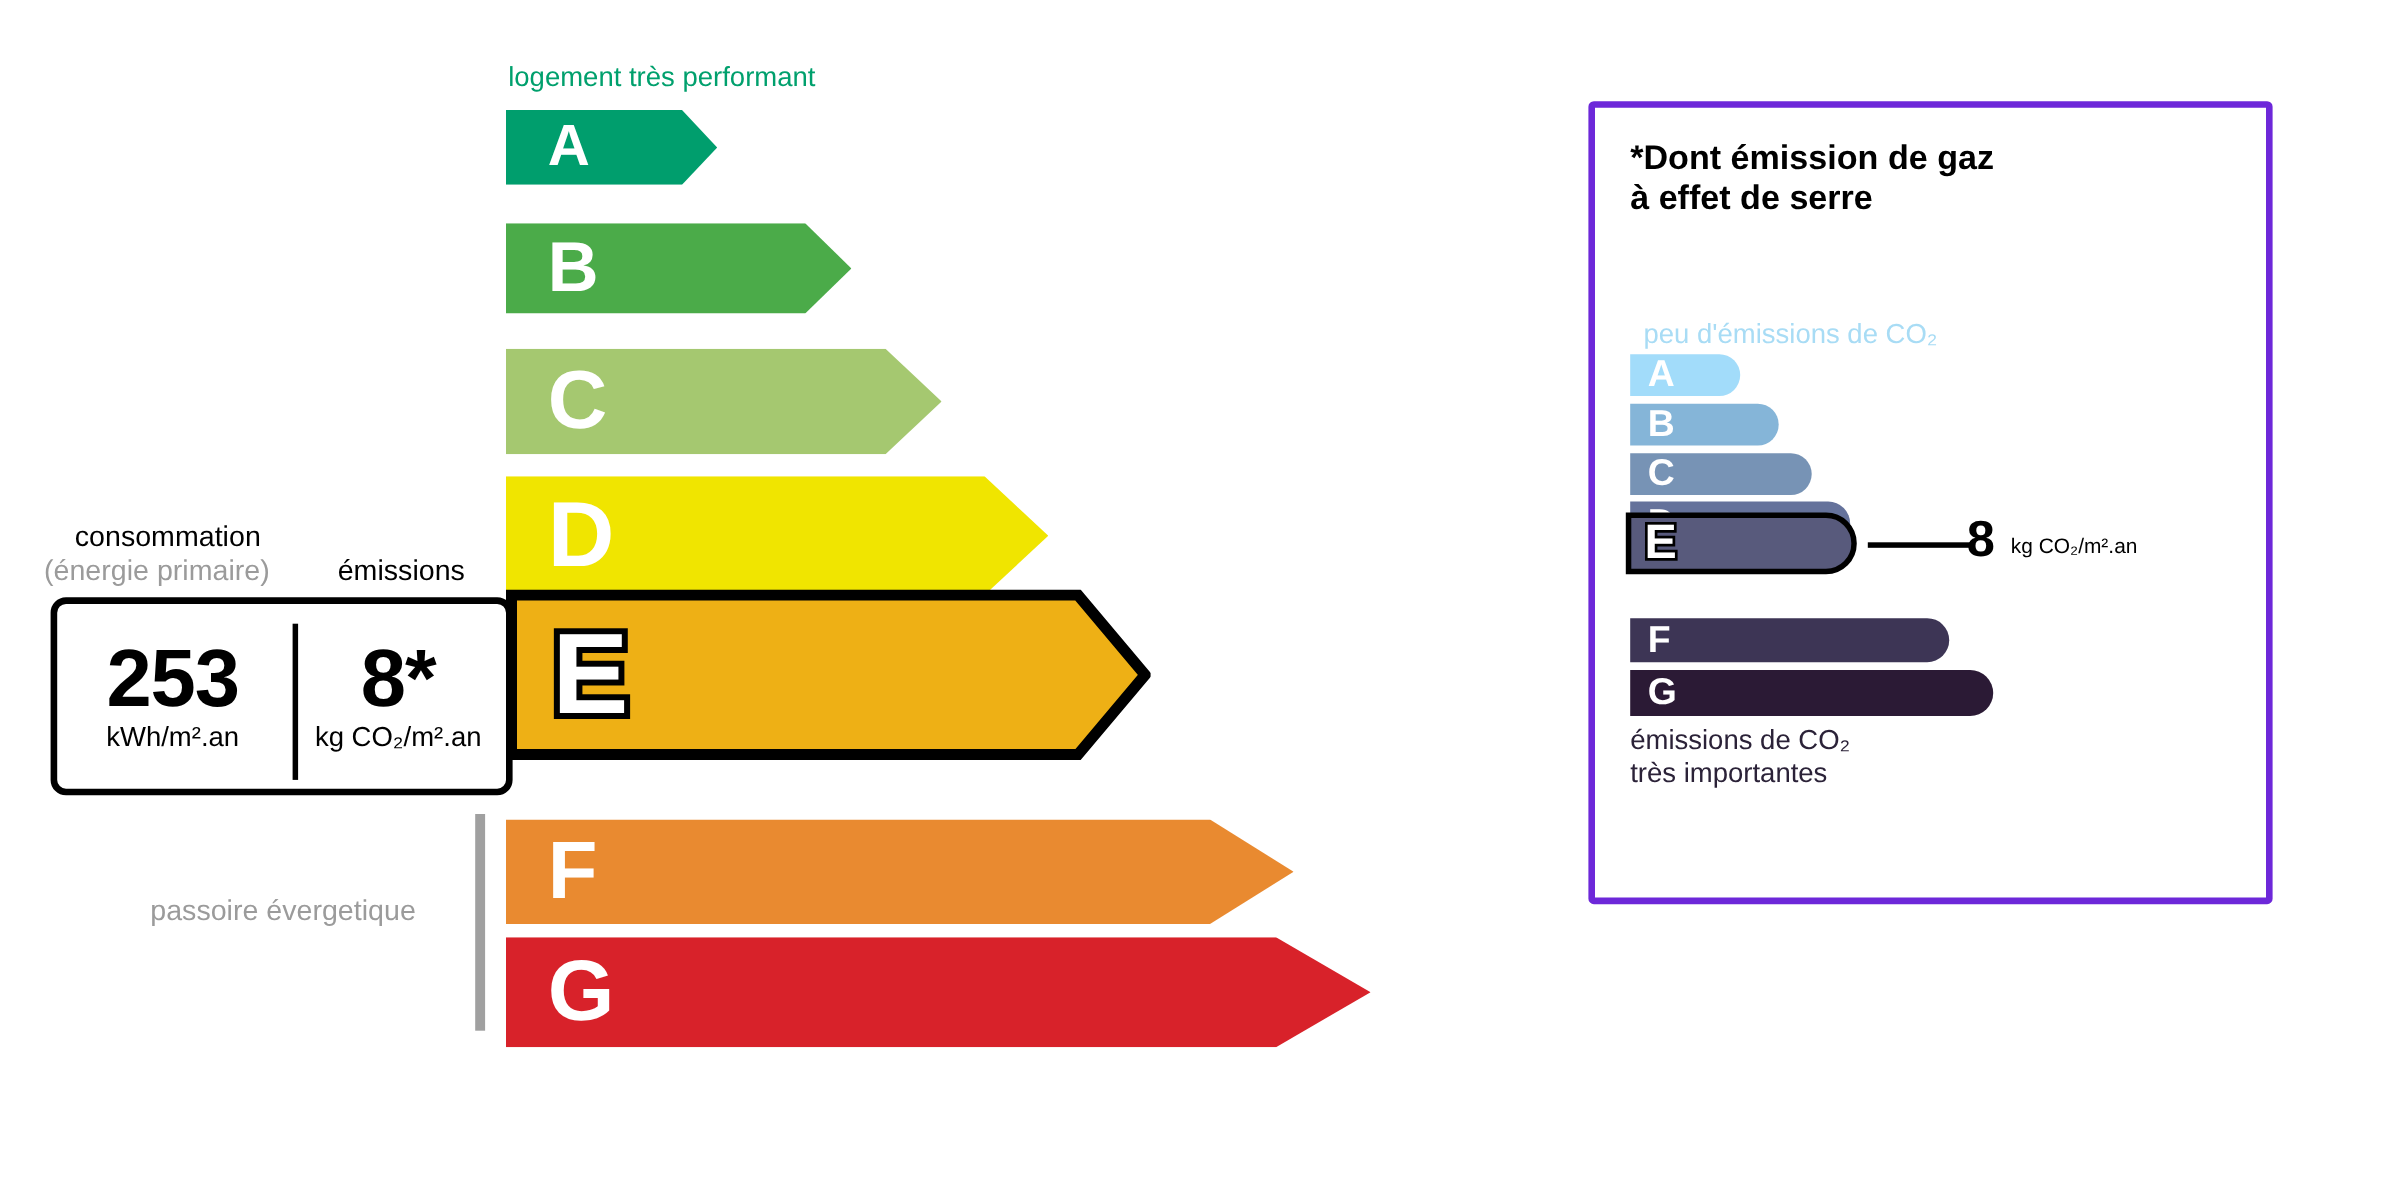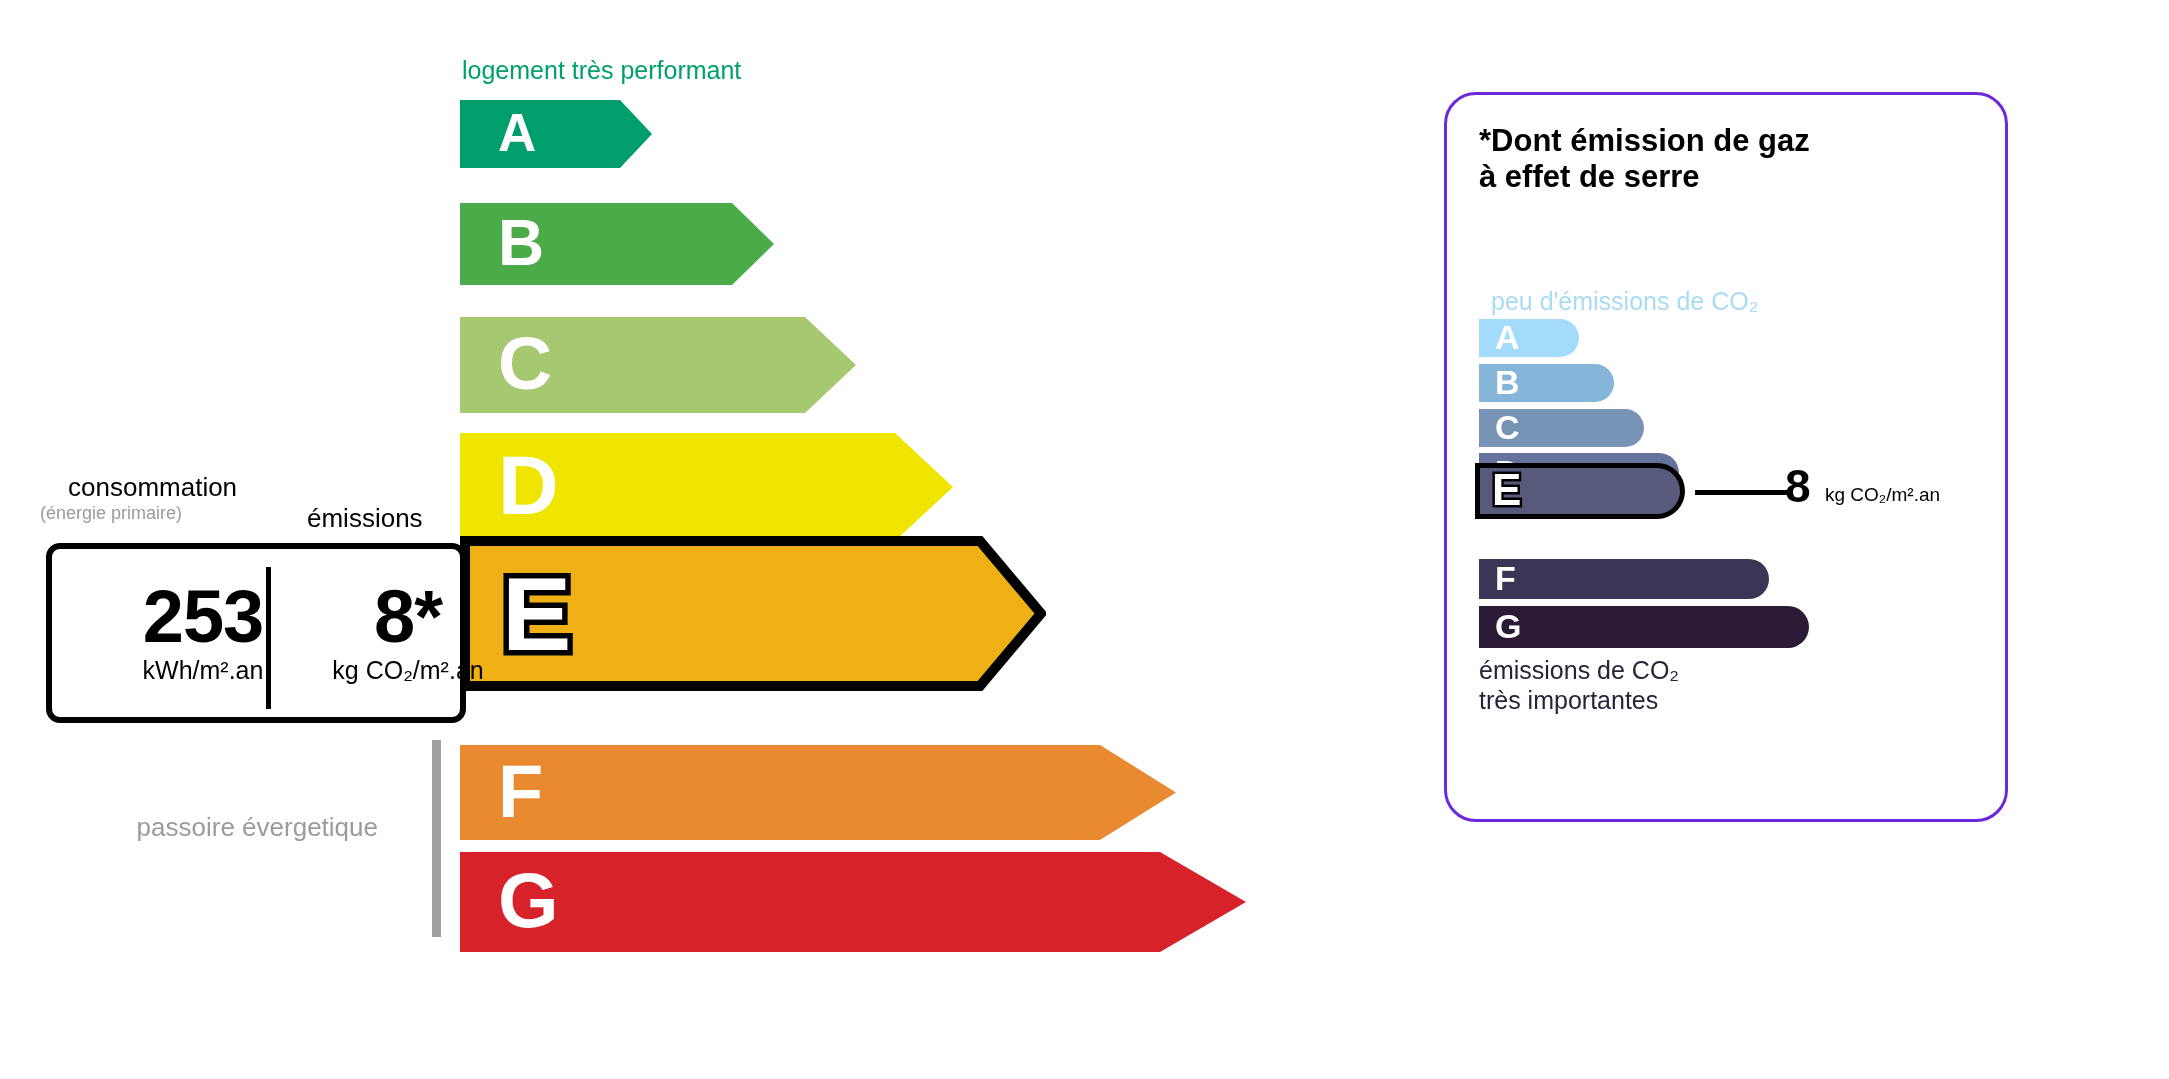--- a/index.html
+++ b/index.html
@@ -78,21 +78,20 @@
     z-index: 6;
   }
   .value-cell {
     position: absolute;
     top: 0;
     height: 100%;
     display: flex;
     flex-direction: column;
     align-items: center;
     justify-content: center;
-    margin-left: 46px;
   }
   .value-num {
     font-size: 74px;
     font-weight: bold;
     line-height: 0.96;
     color: #000;
     letter-spacing: -1px;
   }
   .value-unit {
     font-size: 25px;
@@ -114,21 +113,21 @@
     left: 68px;
     top: 472px;
     font-size: 26px;
     color: #000;
     white-space: nowrap;
   }
   .label-energie-primaire {
     position: absolute;
     left: 40px;
     top: 503px;
-    font-size: 18px;
+    font-size: 26px;
     color: #9b9b9b;
     white-space: nowrap;
   }
   .label-emissions {
     position: absolute;
     left: 307px;
     top: 503px;
     font-size: 26px;
     color: #000;
     white-space: nowrap;
@@ -167,24 +166,24 @@
     left: 460px;
     top: 536px;
     z-index: 5;
   }
 
   
   #co2-panel {
     position: absolute;
     left: 1444px;
     top: 92px;
-    width: 564px;
+    width: 622px;
     height: 730px;
-    border: 3px solid #6d28d9;
-    border-radius: 32px;
+    border: 6px solid #6d28d9;
+    border-radius: 5px;
     background: #ffffff;
     box-sizing: border-box;
   }
   #co2-title {
     position: absolute;
     left: 32px;
     top: 28px;
     font-size: 31px;
     font-weight: bold;
     color: #000;

